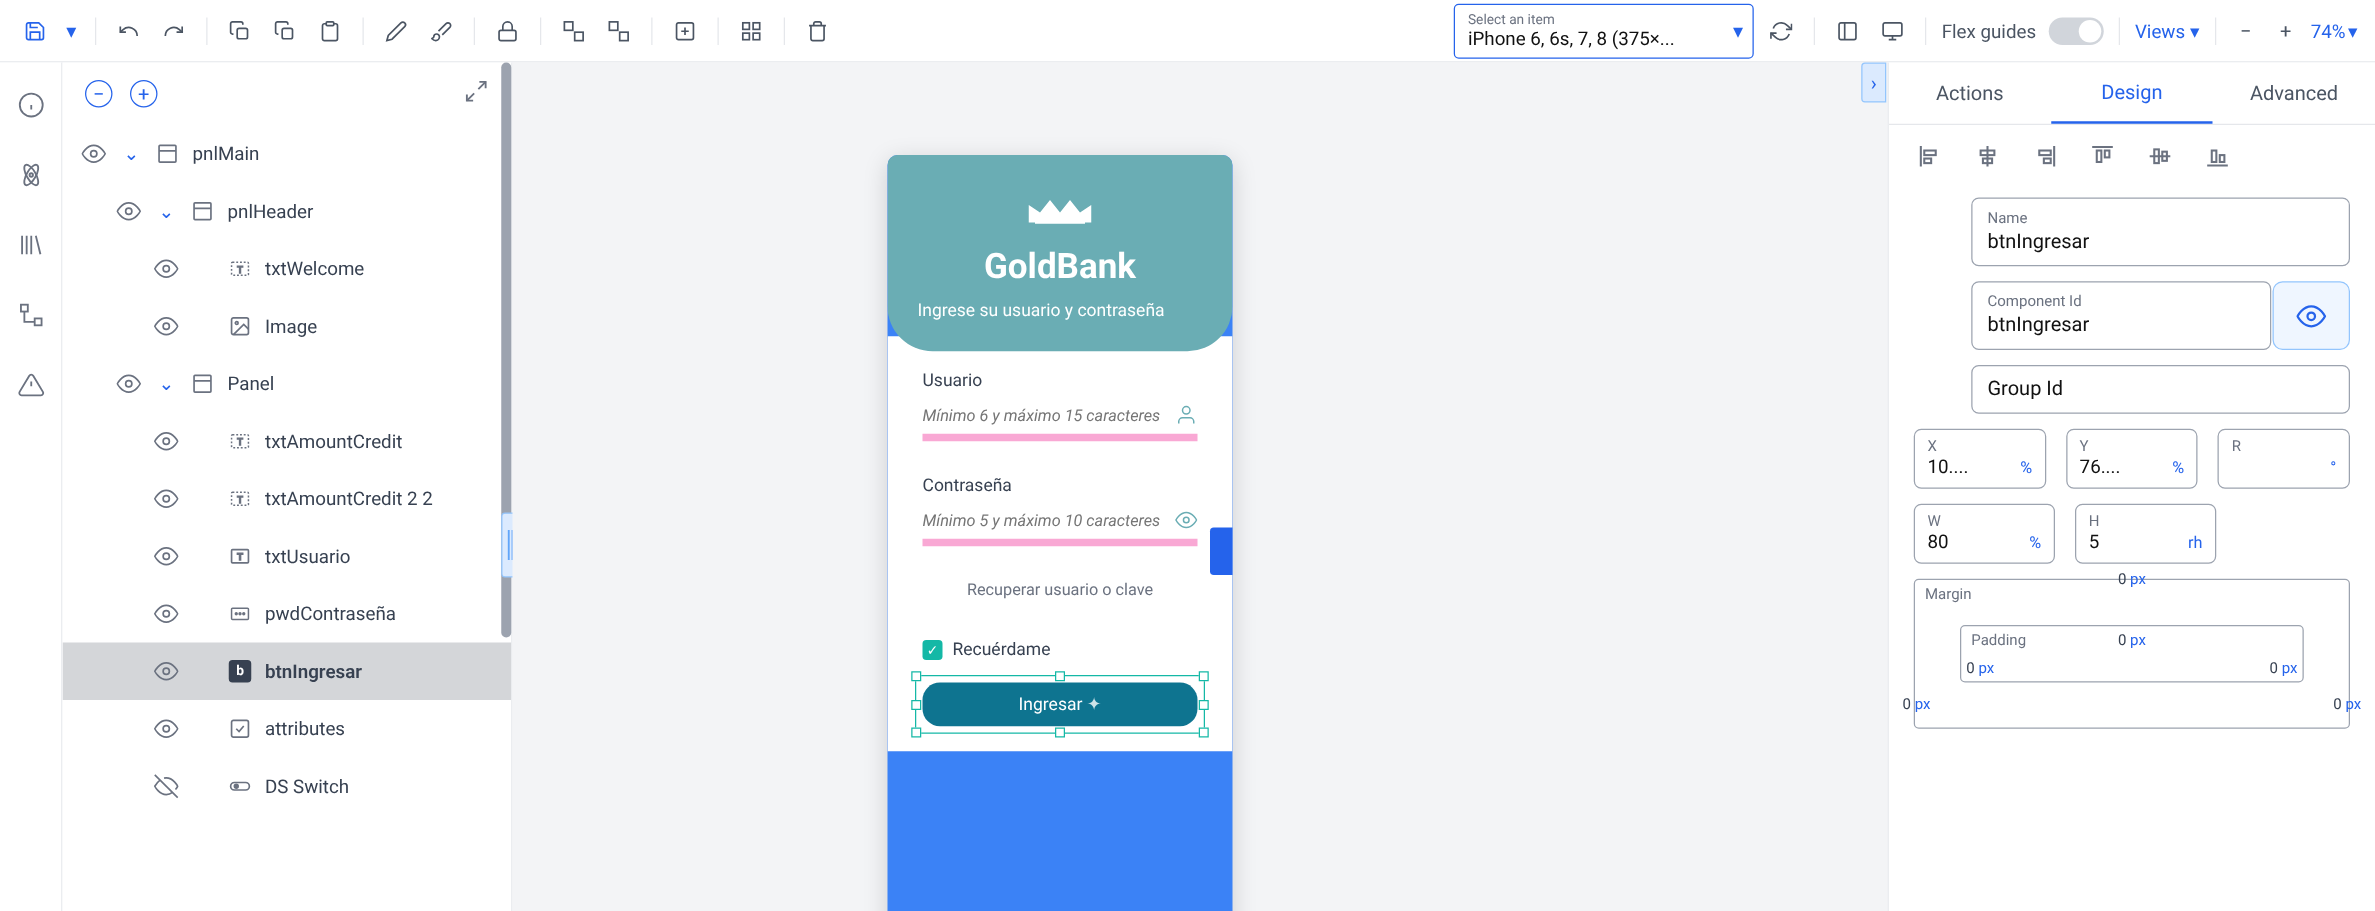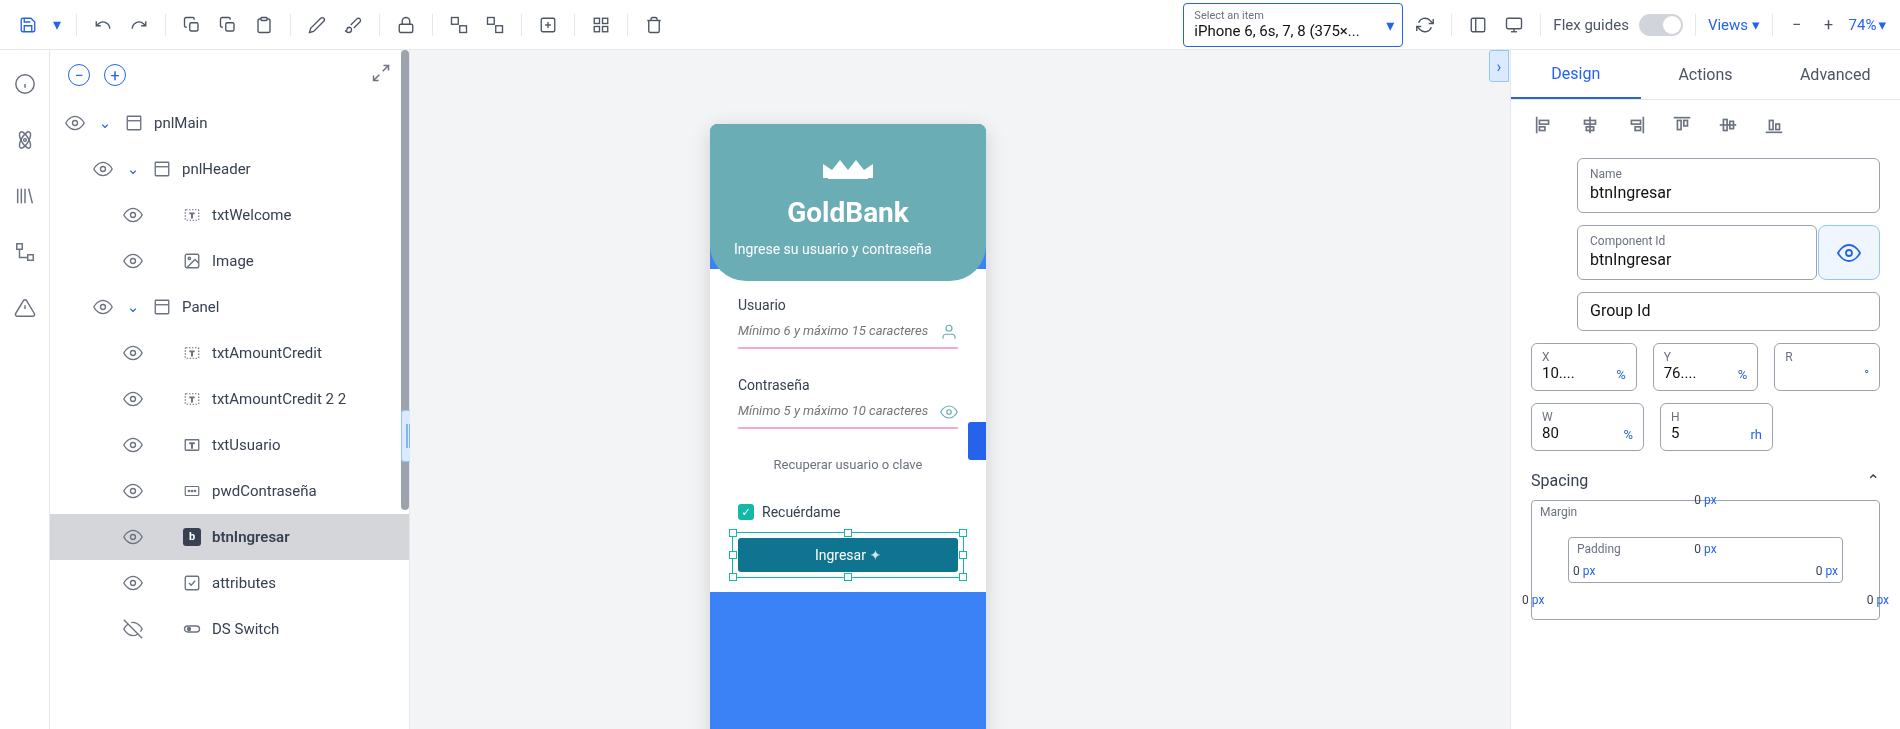--- a/index.html
+++ b/index.html
@@ -4,21 +4,21 @@
 <style>
 * { box-sizing: border-box; margin: 0; padding: 0; font-family: -apple-system, BlinkMacSystemFont, "Segoe UI", Roboto, sans-serif; }
 body { width: 1900px; height: 729px; overflow: hidden; background: #f8f9fa; }
 
 
 .toolbar { height: 50px; background: #fff; border-bottom: 1px solid #e5e7eb; display: flex; align-items: center; padding: 0 14px; gap: 8px; }
 .tb-btn { width: 28px; height: 28px; display: flex; align-items: center; justify-content: center; color: #4b5563; cursor: pointer; border-radius: 4px; }
 .tb-btn svg { width: 18px; height: 18px; }
 .tb-sep { width: 1px; height: 22px; background: #e5e7eb; margin: 0 4px; }
 .tb-spacer { flex: 1; }
-.device-select { width: 220px; height: 44px; border: 1px solid #2563eb; border-radius: 4px; padding: 4px 10px; position: relative; display: flex; flex-direction: column; justify-content: center; cursor: pointer; }
+.device-select { width: 240px; height: 44px; border: 1px solid #2563eb; border-radius: 4px; padding: 4px 10px; position: relative; display: flex; flex-direction: column; justify-content: center; cursor: pointer; }
 .device-select .lbl { font-size: 11px; color: #6b7280; }
 .device-select .val { font-size: 15px; color: #111; white-space: nowrap; overflow: hidden; text-overflow: ellipsis; }
 .device-select .chev { position: absolute; right: 8px; top: 50%; transform: translateY(-50%); color: #2563eb; }
 .flex-guides { display: flex; align-items: center; gap: 10px; color: #4b5563; font-size: 15px; }
 .toggle { width: 44px; height: 22px; background: #d1d5db; border-radius: 11px; position: relative; cursor: pointer; }
 .toggle::after { content: ""; position: absolute; right: 2px; top: 2px; width: 18px; height: 18px; background: #fff; border-radius: 50%; }
 .views { color: #2563eb; font-size: 15px; display: flex; align-items: center; gap: 4px; cursor: pointer; }
 .zoom-btn { width: 24px; height: 24px; display: flex; align-items: center; justify-content: center; color: #4b5563; cursor: pointer; }
 .zoom-pct { color: #2563eb; font-size: 15px; cursor: pointer; display: flex; align-items: center; gap: 2px; }
 
@@ -53,27 +53,27 @@
 
 
 .canvas { flex: 1; background: #f3f4f6; position: relative; overflow: hidden; }
 .device-frame { position: absolute; left: 300px; top: 30px; width: 276px; height: 630px; background: #3b82f6; border-radius: 8px; box-shadow: 0 4px 20px rgba(0,0,0,0.15); overflow: hidden; margin-top: 44px; }
 .app-header { background: #6aadb4; padding: 30px 20px 24px; text-align: center; color: #fff; position: relative; border-radius: 0 0 36px 36px; }
 .crown { margin: 0 auto 10px; width: 60px; height: 28px; }
 .app-title { font-size: 28px; font-weight: 700; margin-bottom: 12px; }
 .app-sub { font-size: 14px; text-align: left; padding-left: 4px; }
 .login-card { background: #fff; margin: -12px 0 0; padding: 28px 28px 20px; }
 .field-label { font-size: 14px; color: #374151; margin-bottom: 10px; }
-.field { display: flex; align-items: flex-start; border-bottom: 2px solid #f9a8d4; padding-bottom: 6px; margin-bottom: 28px; }
+.field { display: flex; align-items: flex-end; border-bottom: 6px solid #f9a8d4; padding-bottom: 6px; margin-bottom: 28px; }
 .field input { flex: 1; border: none; outline: none; font-size: 13px; font-style: italic; color: #9ca3af; background: transparent; }
 .field .field-icon { color: #6aadb4; width: 18px; height: 18px; }
 .recover { text-align: center; font-size: 13px; color: #6b7280; margin: 24px 0 32px; }
 .remember { display: flex; align-items: center; gap: 8px; font-size: 14px; color: #374151; margin-bottom: 18px; }
 .check { width: 16px; height: 16px; background: #14b8a6; border-radius: 3px; display: flex; align-items: center; justify-content: center; color: #fff; font-size: 11px; }
-.login-btn { width: 100%; background: #0e7490; color: #fff; padding: 9px 12px; border: none; border-radius: 3px; font-size: 14px; position: relative; }
+.login-btn { width: 100%; background: #0e7490; color: #fff; padding: 9px 12px; border: none; border-radius: 14px; font-size: 14px; position: relative; }
 .selection-box { position: absolute; inset: -6px; border: 1.5px solid #14b8a6; pointer-events: none; }
 .sel-handle { position: absolute; width: 8px; height: 8px; background: #fff; border: 1.5px solid #14b8a6; }
 .sel-handle.tl { top: -4px; left: -4px; } .sel-handle.tr { top: -4px; right: -4px; }
 .sel-handle.bl { bottom: -4px; left: -4px; } .sel-handle.br { bottom: -4px; right: -4px; }
 .sel-handle.tm { top: -4px; left: 50%; margin-left: -4px; } .sel-handle.bm { bottom: -4px; left: 50%; margin-left: -4px; }
 .sel-handle.ml { left: -4px; top: 50%; margin-top: -4px; } .sel-handle.mr { right: -4px; top: 50%; margin-top: -4px; }
 .side-tab { position: absolute; right: -10px; top: 298px; width: 28px; height: 38px; background: #2563eb; border-radius: 3px; }
 
 
 .prop-collapse { position: absolute; right: 391px; top: 50px; width: 20px; height: 32px; background: #dbeafe; border: 1px solid #93c5fd; border-radius: 3px 0 0 3px; display: flex; align-items: center; justify-content: center; color: #2563eb; cursor: pointer; z-index: 5; }
@@ -556,22 +556,22 @@
           </div>
         </button>
       </div>
       <div class="side-tab"></div>
     </div>
   </div>
 
   <div class="prop-collapse">›</div>
   <div class="props">
     <div class="tabs">
+      <div class="tab">Actions</div>
       <div class="tab active">Design</div>
-      <div class="tab">Actions</div>
       <div class="tab">Advanced</div>
     </div>
     <div class="align-row">
       <div class="align-btn"><svg viewBox="0 0 24 24" fill="none" stroke="currentColor" stroke-width="1.8">
             <line x1="4" y1="3" x2="4" y2="21"></line>
             <rect x="7" y="7" width="10" height="4"></rect>
             <rect x="7" y="14" width="6" height="4"></rect>
           </svg></div>
       <div class="align-btn"><svg viewBox="0 0 24 24" fill="none" stroke="currentColor" stroke-width="1.8">
             <line x1="12" y1="3" x2="12" y2="21"></line>
@@ -642,24 +642,20 @@
             <div class="val">80</div>
             <div class="unit">%</div>
           </div>
         <div class="dim">
             <div class="lbl">H</div>
             <div class="val">5</div>
             <div class="unit">rh</div>
           </div>
         <div style="flex:1"></div>
       </div>
-      <div class="section-head">
-          <span>Spacing</span>
-          <span>⌃</span>
-        </div>
       <div class="box-model">
         <div class="bm-label" style="top:4px;left:8px">Margin</div>
         <div class="bm-margin">
           <div class="bm-val" style="top:-18px;left:50%;transform:translateX(-50%)"><span>0</span>&nbsp;<span style="color:#2563eb">px</span></div>
           <div class="bm-val" style="left:-20px;bottom:2px"><span>0</span>&nbsp;<span style="color:#2563eb">px</span></div>
           <div class="bm-val" style="right:-20px;bottom:2px"><span>0</span>&nbsp;<span style="color:#2563eb">px</span></div>
           <div class="bm-padding">
             <div class="bm-label" style="top:4px;left:8px">Padding</div>
             <div class="bm-val" style="top:4px;left:50%;transform:translateX(-50%)"><span>0</span>&nbsp;<span style="color:#2563eb">px</span></div>
             <div class="bm-val" style="left:4px;bottom:4px"><span>0</span>&nbsp;<span style="color:#2563eb">px</span></div>

